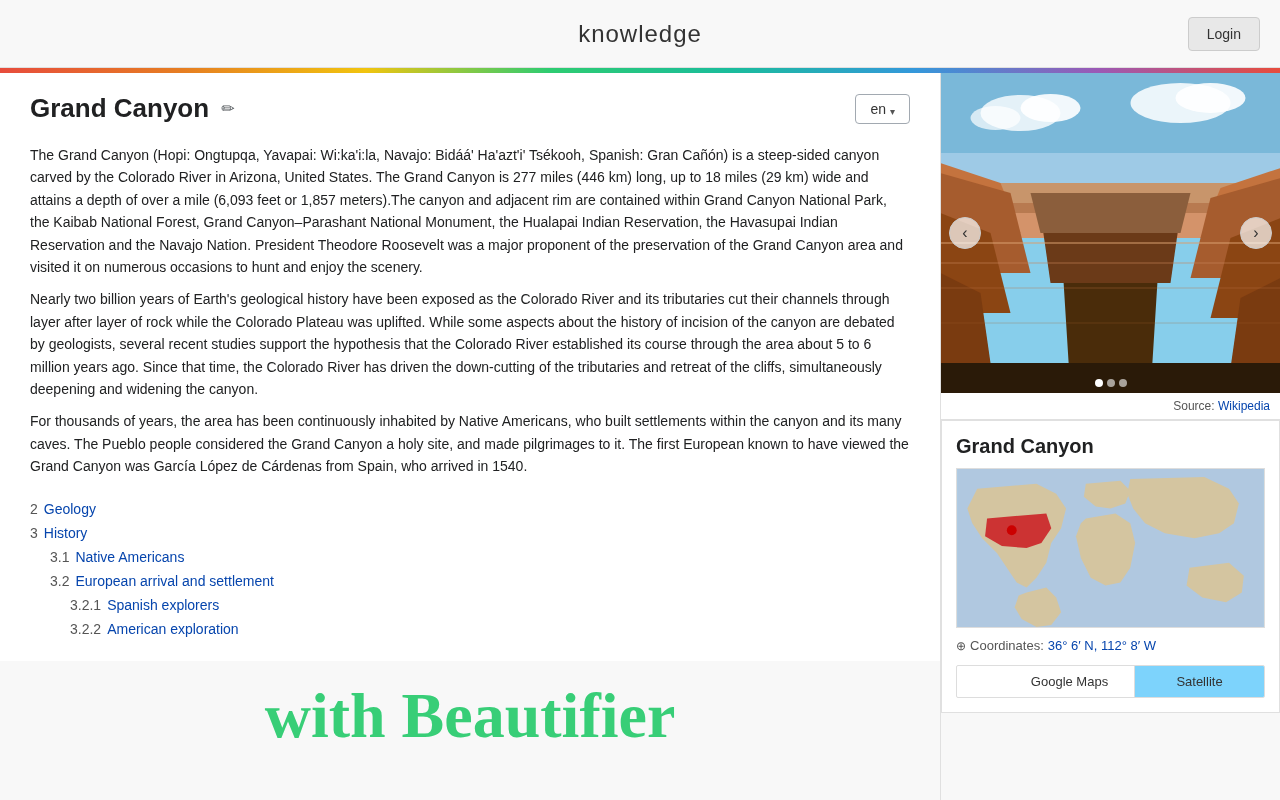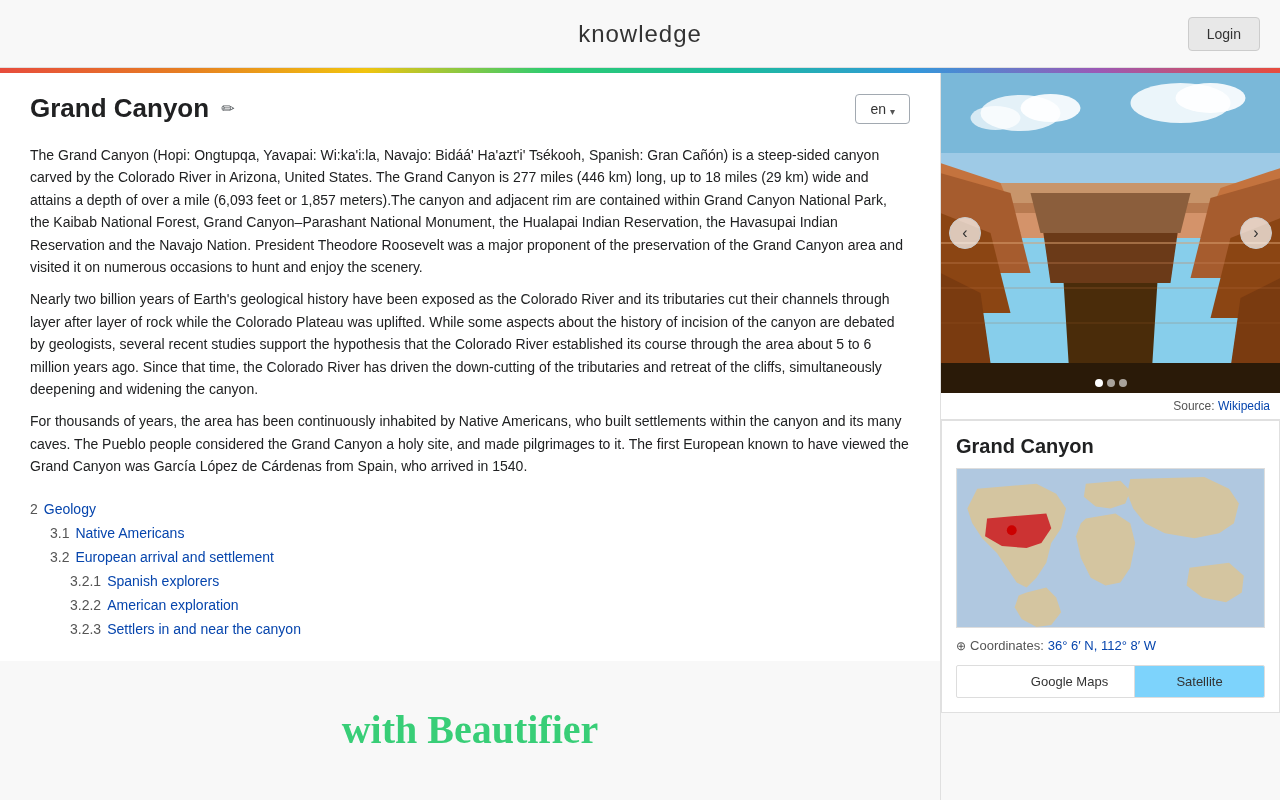--- a/index.html
+++ b/index.html
@@ -297,30 +297,30 @@
 
       <div class="article-body">
         <p>The Grand Canyon (Hopi: Ongtupqa, Yavapai: Wi:ka'i:la, Navajo: Bidáá' Ha'azt'i' Tsékooh, Spanish: Gran Cañón) is a steep-sided canyon carved by the Colorado River in Arizona, United States. The Grand Canyon is 277 miles (446 km) long, up to 18 miles (29 km) wide and attains a depth of over a mile (6,093 feet or 1,857 meters).The canyon and adjacent rim are contained within Grand Canyon National Park, the Kaibab National Forest, Grand Canyon–Parashant National Monument, the Hualapai Indian Reservation, the Havasupai Indian Reservation and the Navajo Nation. President Theodore Roosevelt was a major proponent of the preservation of the Grand Canyon area and visited it on numerous occasions to hunt and enjoy the scenery.</p>
         <p>Nearly two billion years of Earth's geological history have been exposed as the Colorado River and its tributaries cut their channels through layer after layer of rock while the Colorado Plateau was uplifted. While some aspects about the history of incision of the canyon are debated by geologists, several recent studies support the hypothesis that the Colorado River established its course through the area about 5 to 6 million years ago. Since that time, the Colorado River has driven the down-cutting of the tributaries and retreat of the cliffs, simultaneously deepening and widening the canyon.</p>
         <p>For thousands of years, the area has been continuously inhabited by Native Americans, who built settlements within the canyon and its many caves. The Pueblo people considered the Grand Canyon a holy site, and made pilgrimages to it. The first European known to have viewed the Grand Canyon was García López de Cárdenas from Spain, who arrived in 1540.</p>
       </div>
 
       <nav class="toc">
 
           <div class="toc-item level1"><span class="toc-number">2</span><a href="#geology">Geology</a></div>
+          <div class="toc-item level1"><span class="toc-number">3</span><a href="#history">History</a></div>
           <div class="toc-item level2"><span class="toc-number">3.1</span><a href="#native-americans">Native Americans</a></div>
           <div class="toc-item level2"><span class="toc-number">3.2</span><a href="#european-arrival">European arrival and settlement</a></div>
           <div class="toc-item level3"><span class="toc-number">3.2.1</span><a href="#spanish-explorers">Spanish explorers</a></div>
           <div class="toc-item level3"><span class="toc-number">3.2.2</span><a href="#american-exploration">American exploration</a></div>
-          <div class="toc-item level3"><span class="toc-number">3.2.3</span><a href="#settlers">Settlers in and near the canyon</a></div>
         </nav>
 
     </div>
 
-    <div class="watermark" style="position:absolute; bottom:60px; left:50%; transform:translateX(-50%); font-size:40px; font-family:'Brush Script MT',cursive; color:#2ecc71; font-weight:bold; white-space:nowrap; z-index:10; pointer-events:none;">with Beautifier</div>
+    <div class="watermark" style="position:absolute; bottom:60px; left:50%; transform:translateX(-50%); font-size:64px; font-family:'Brush Script MT',cursive; color:#2ecc71; font-weight:bold; white-space:nowrap; z-index:10; pointer-events:none;">with Beautifier</div>
   </div>
 
   <div class="right-sidebar">
 
     <div class="image-carousel">
       <svg class="canyon-visual" viewBox="0 0 340 320" preserveAspectRatio="xMidYMid slice" xmlns="http://www.w3.org/2000/svg">
 
         <rect x="0" y="0" width="340" height="120" fill="#7ab8d9"></rect>
         <rect x="0" y="80" width="340" height="40" fill="#9ecae6"></rect>
 

